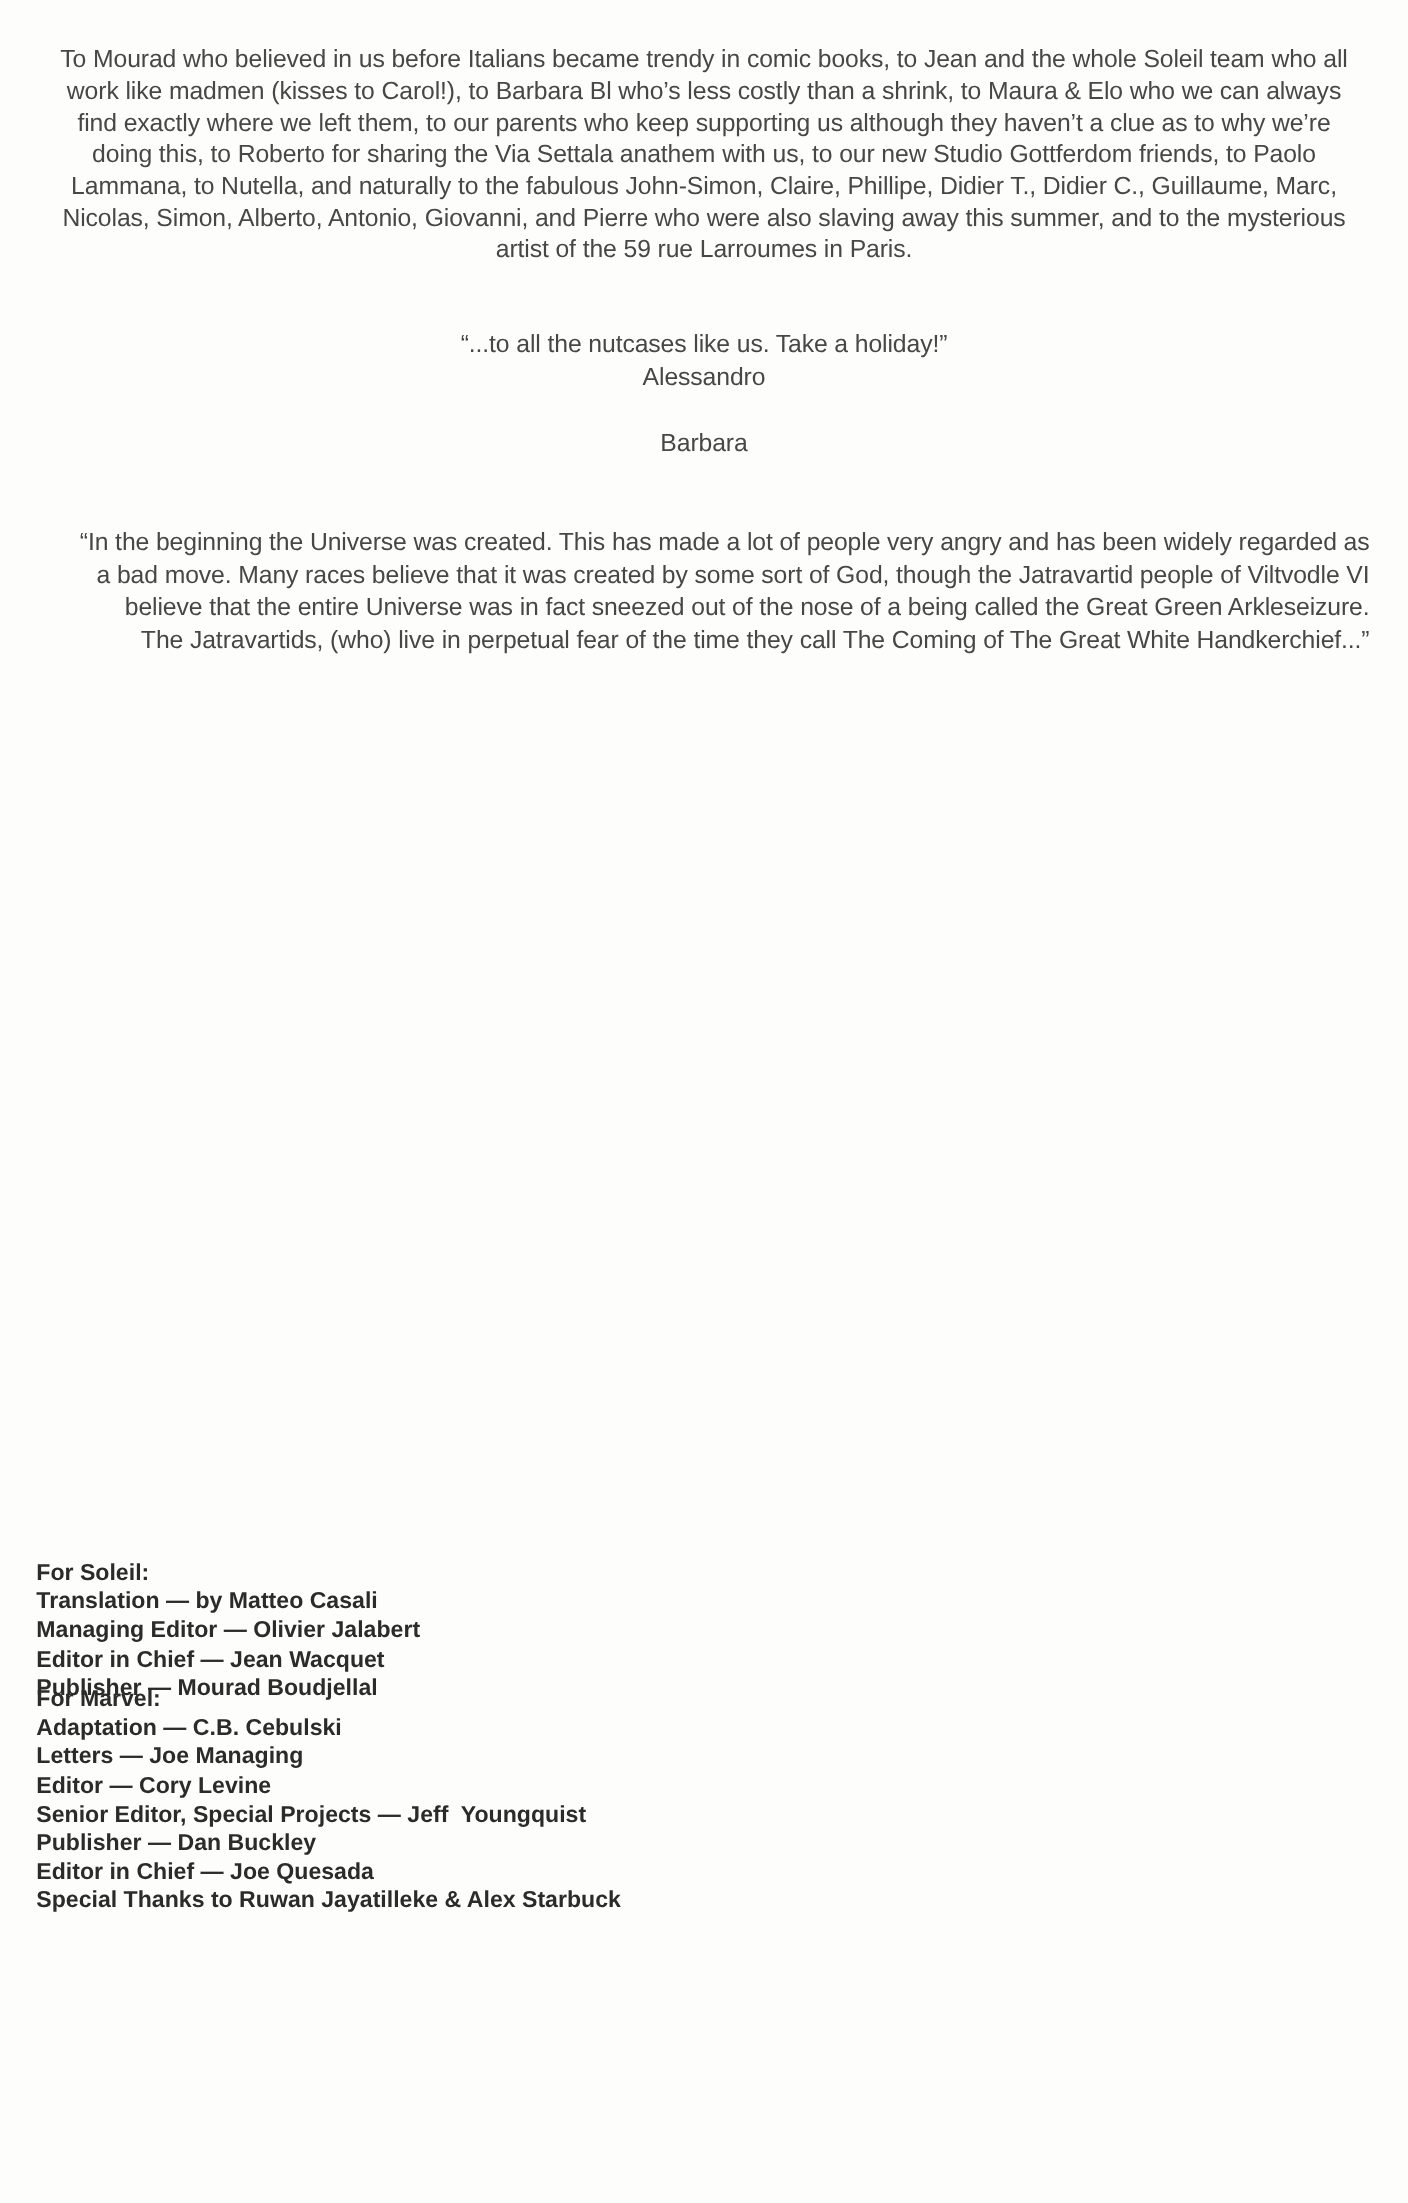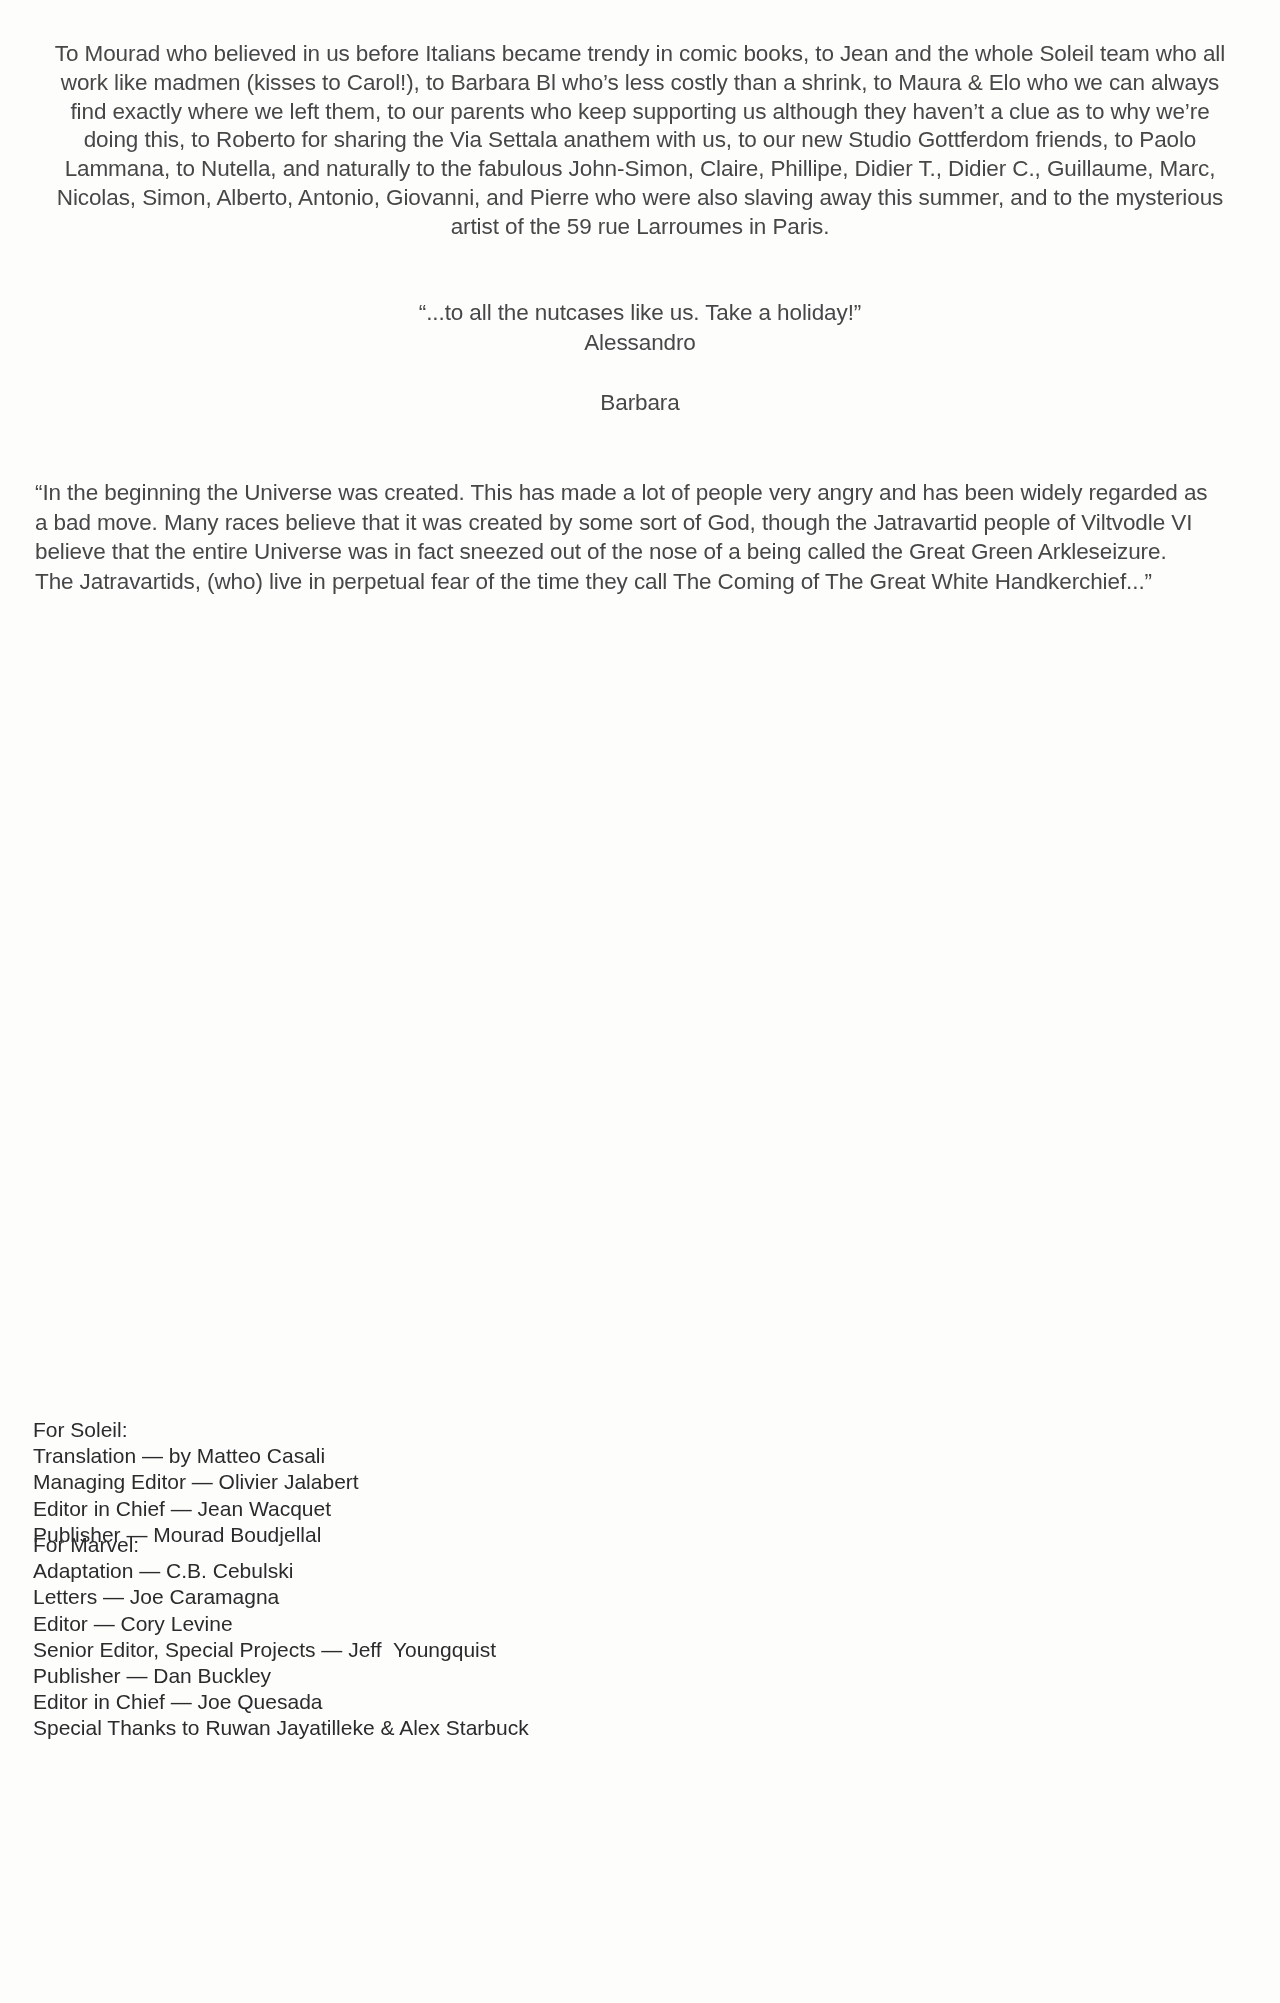--- a/index.html
+++ b/index.html
@@ -38,34 +38,34 @@
     font-size: 22.5px;
     line-height: 30px;
   }
   .quote-1 { top: 298px; }
   .quote-2 { top: 388px; }
   .hhg-quote {
     position: absolute;
     top: 478px;
     left: 35px;
     width: 1210px;
-    text-align: left;
+    text-align: right;
     font-size: 22.5px;
     line-height: 29.6px;
   }
   .italic { font-style: italic; }
   
   .credits {
     position: absolute;
     left: 33px;
     width: 700px;
     color: #2b2b2b;
     font-size: 21px;
     line-height: 26.2px;
-    font-weight: 400;
+    font-weight: 700;
     text-align: left;
   }
   .credits-soleil { top: 1417px; }
   .credits-marvel { top: 1532px; }
   .line { white-space: pre; }
   .dedication .line, .hhg-quote .line, .quote-block .line { white-space: normal; }
 </style>
 </head>
 <body>
 
@@ -101,21 +101,21 @@
     <div class="line">For Soleil:</div>
     <div class="line">Translation — by Matteo Casali</div>
     <div class="line">Managing Editor — Olivier Jalabert</div>
     <div class="line">Editor in Chief — Jean Wacquet</div>
     <div class="line">Publisher — Mourad Boudjellal</div>
   </div>
 
   <div class="credits credits-marvel">
     <div class="line">For Marvel:</div>
     <div class="line">Adaptation — C.B. Cebulski</div>
-    <div class="line">Letters — Joe Caramagna</div>
+    <div class="line">Letters — Joe Managing</div>
     <div class="line">Editor — Cory Levine</div>
     <div class="line">Senior Editor, Special Projects — Jeff  Youngquist</div>
     <div class="line">Publisher — Dan Buckley</div>
     <div class="line">Editor in Chief — Joe Quesada</div>
     <div class="line">Special Thanks to Ruwan Jayatilleke &amp; Alex Starbuck</div>
   </div>
 
 </div>
 
 </body></html>

